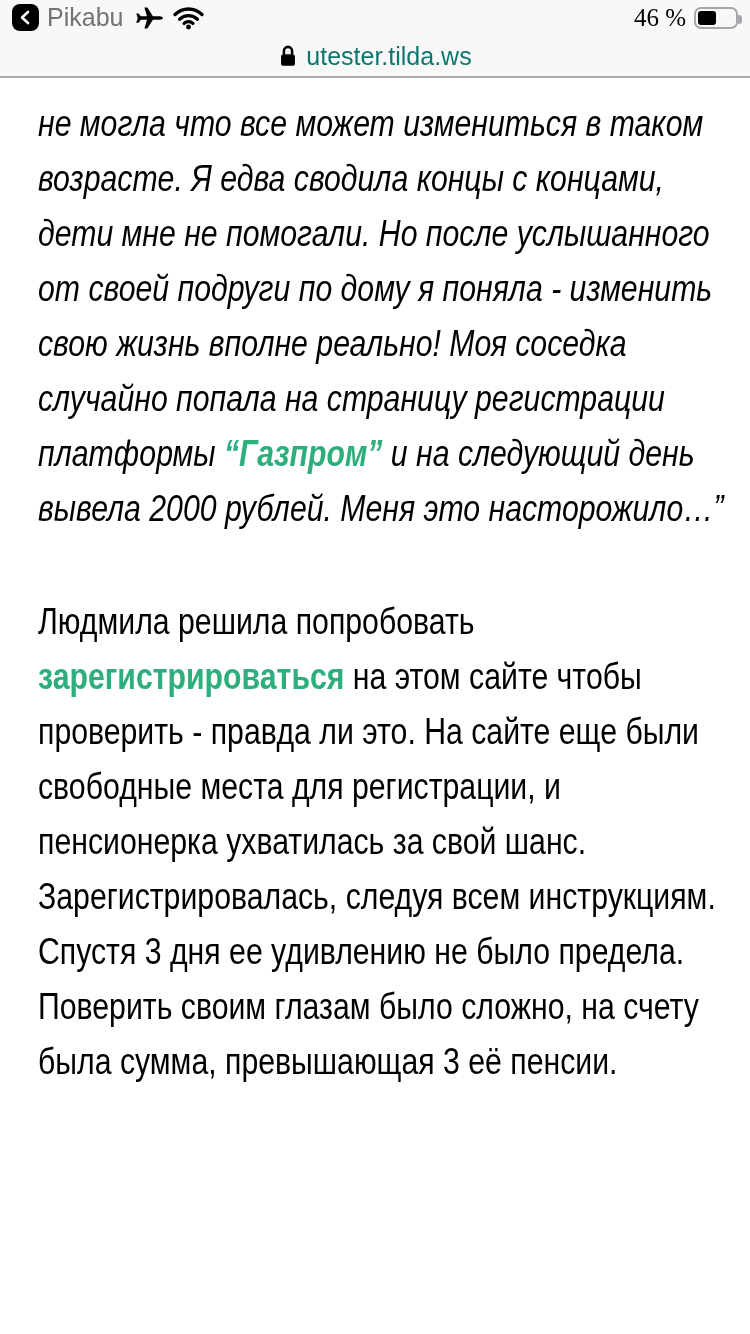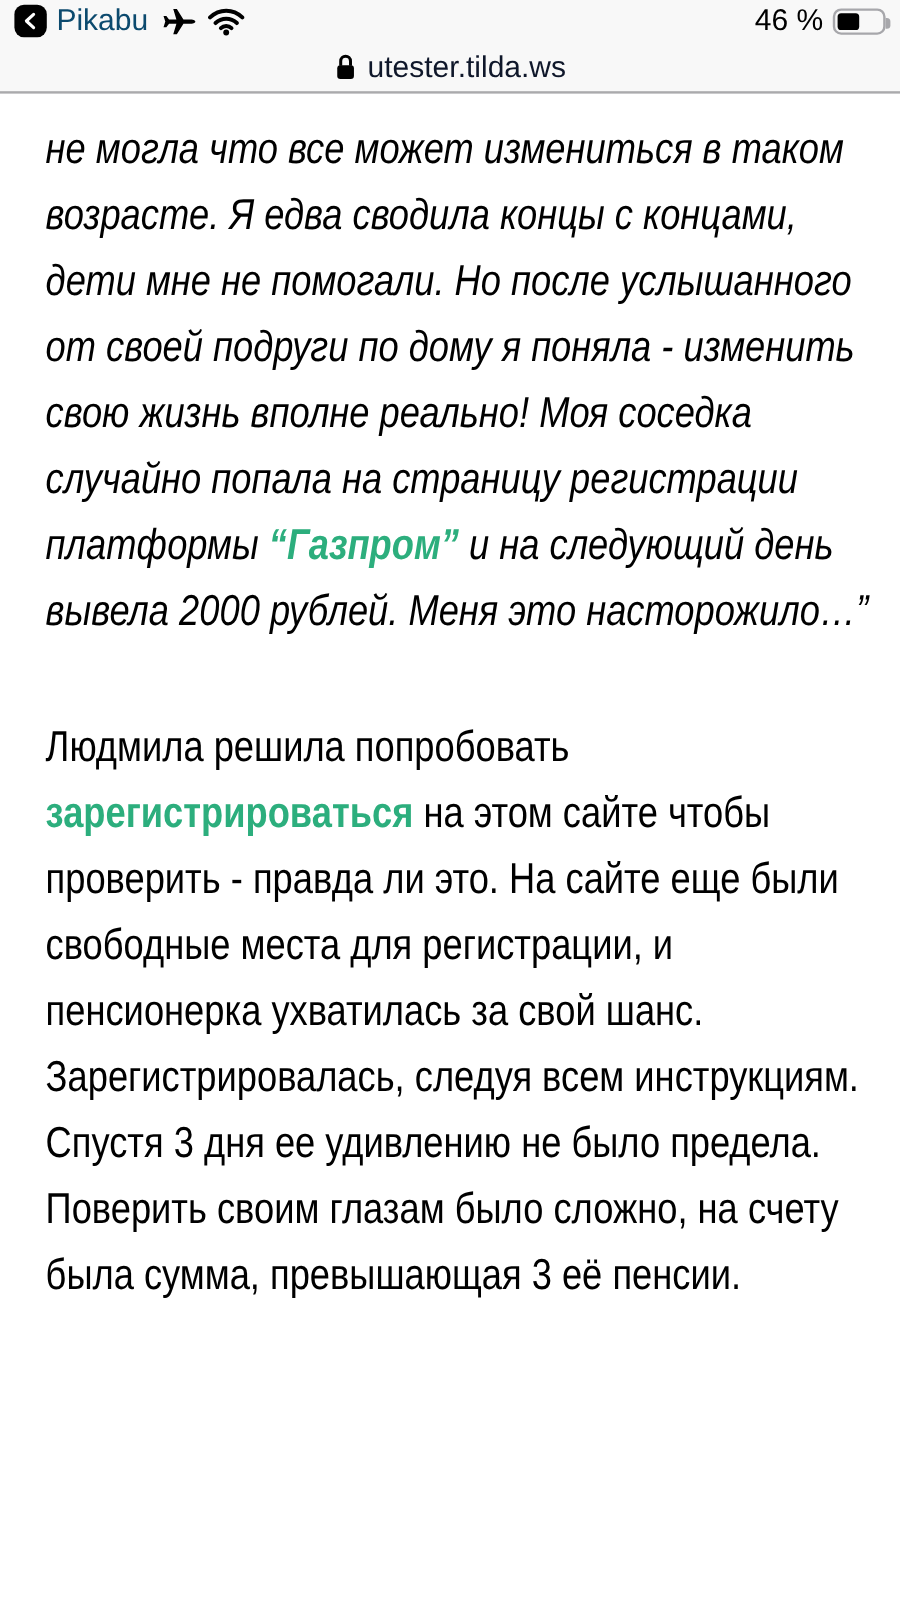--- a/index.html
+++ b/index.html
@@ -51,38 +51,39 @@
   .back-chip {
     display: inline-flex;
     align-items: center;
     justify-content: center;
     width: 27px; height: 27px;
     background: #000;
     border-radius: 8px;
   }
   .back-app-label {
     font-size: 25px;
-    color: #0c4a6e;
+    color: #737373;
     line-height: 1;
   }
   .status-icon { display: inline-flex; align-items: center; }
   .status-time {
     position: absolute;
     left: 0; right: 0; top: 5px;
     text-align: center;
     font-size: 25px;
     font-weight: 700;
     letter-spacing: 0.5px;
   }
   .status-right {
     position: absolute;
     right: 12px; top: 5px;
     display: flex;
     align-items: center;
     gap: 8px;
+    font-family: Liberation Serif, serif;
   }
   .battery-percent {
     font-size: 25px;
     line-height: 1;
   }
   .battery {
     position: relative;
     width: 44px; height: 22px;
     border: 2px solid #a7a7ab;
     border-radius: 7px;
@@ -106,21 +107,21 @@
   .url-row {
     position: relative;
     height: 40px;
     display: flex;
     align-items: center;
     justify-content: center;
     gap: 8px;
   }
   .url-domain {
     font-size: 25px;
-    color: #0f172a;
+    color: #0f766e;
     line-height: 1;
   }
 
   
   .content {
     position: absolute;
     top: 78px; left: 38px;
     width: 700px;
   }
   .text-scale {

